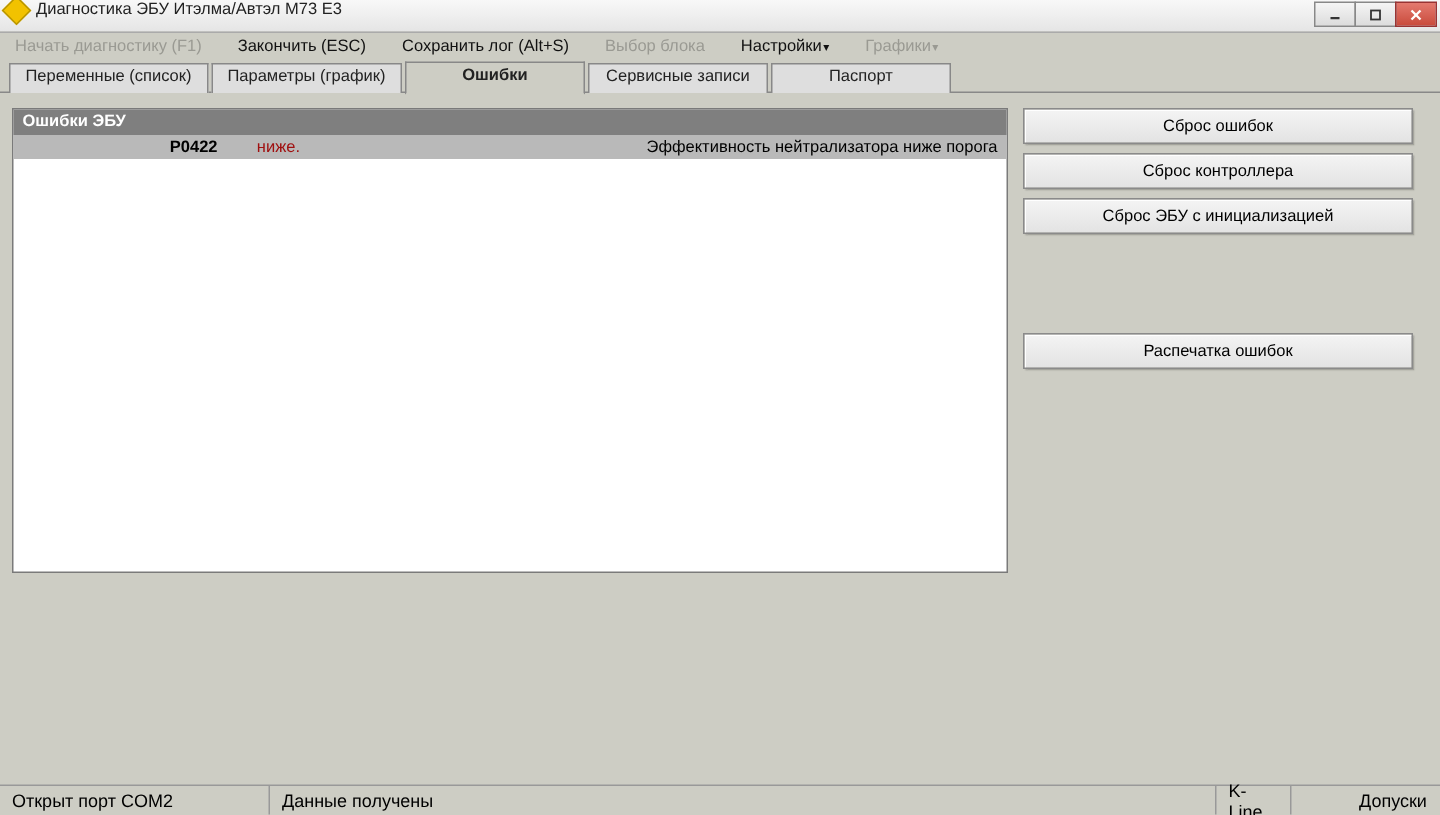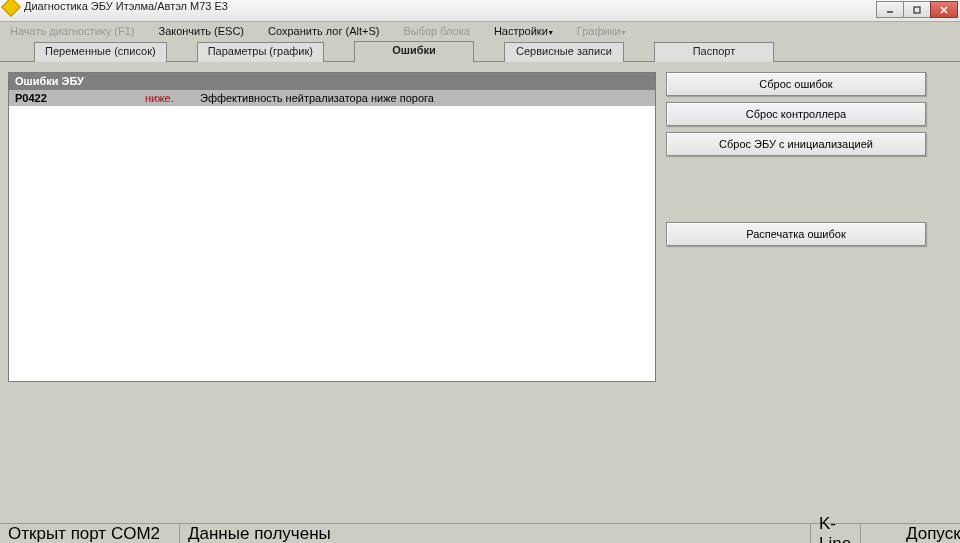--- a/index.html
+++ b/index.html
@@ -71,39 +71,38 @@
     min-width: 120px;
     padding: 0 10px;
     margin-right: 2px;
     font-size: 11px;
     display: flex;
     align-items: flex-start;
     justify-content: center;
     padding-top: 2px;
     cursor: pointer;
     color:#222;
-    margin-left:28px;
   }
   .tab.active {
     background: #cdcdc4;
     font-weight: bold;
     height: 22px;
     position: relative;
     top:1px;
     border-bottom: 1px solid #cdcdc4;
   }
   .tabborder {
     border-top: 1px solid #888;
     margin-top:-1px;
   }
 
   
   .content {
     display: flex;
-    padding: 10px 24px 4px 8px;
+    padding: 10px 8px 4px 8px;
     gap: 10px;
     height: 460px;
   }
   .errors-panel {
     flex: 1;
     border: 1px solid #7a7a7a;
     background: #fff;
     display: flex;
     flex-direction: column;
     height: 310px;
@@ -117,20 +116,21 @@
     height: 17px;
   }
   .error-row {
     background: #b9b9b9;
     height: 16px;
     display: flex;
     align-items: center;
     font-size: 11px;
     padding: 0 6px;
     color:#000;
+    text-align:right;
   }
   .error-code { width: 130px; font-weight: bold; }
   .error-status { width: 55px; color: #a01010; }
   .error-desc { flex:1; }
 
   .side-buttons {
     width: 270px;
     display: flex;
     flex-direction: column;
     align-items: flex-start;
@@ -151,21 +151,21 @@
 
   
   .statusbar {
     position: absolute;
     bottom: 0; left:0; right:0;
     height: 20px;
     background: #cdcdc4;
     border-top: 1px solid #999;
     display: flex;
     align-items: stretch;
-    font-size: 17px;
+    font-size: 12px;
   }
   .status-cell {
     border-right: 1px solid #999;
     padding: 3px 8px;
     display:flex; align-items:center;
   }
   .status-cell:last-child { border-right:none;margin-left:37px; }
   .sc1 { width: 180px; }
   .sc2 { flex:1; }
   .sc3 { width: 110px; }

